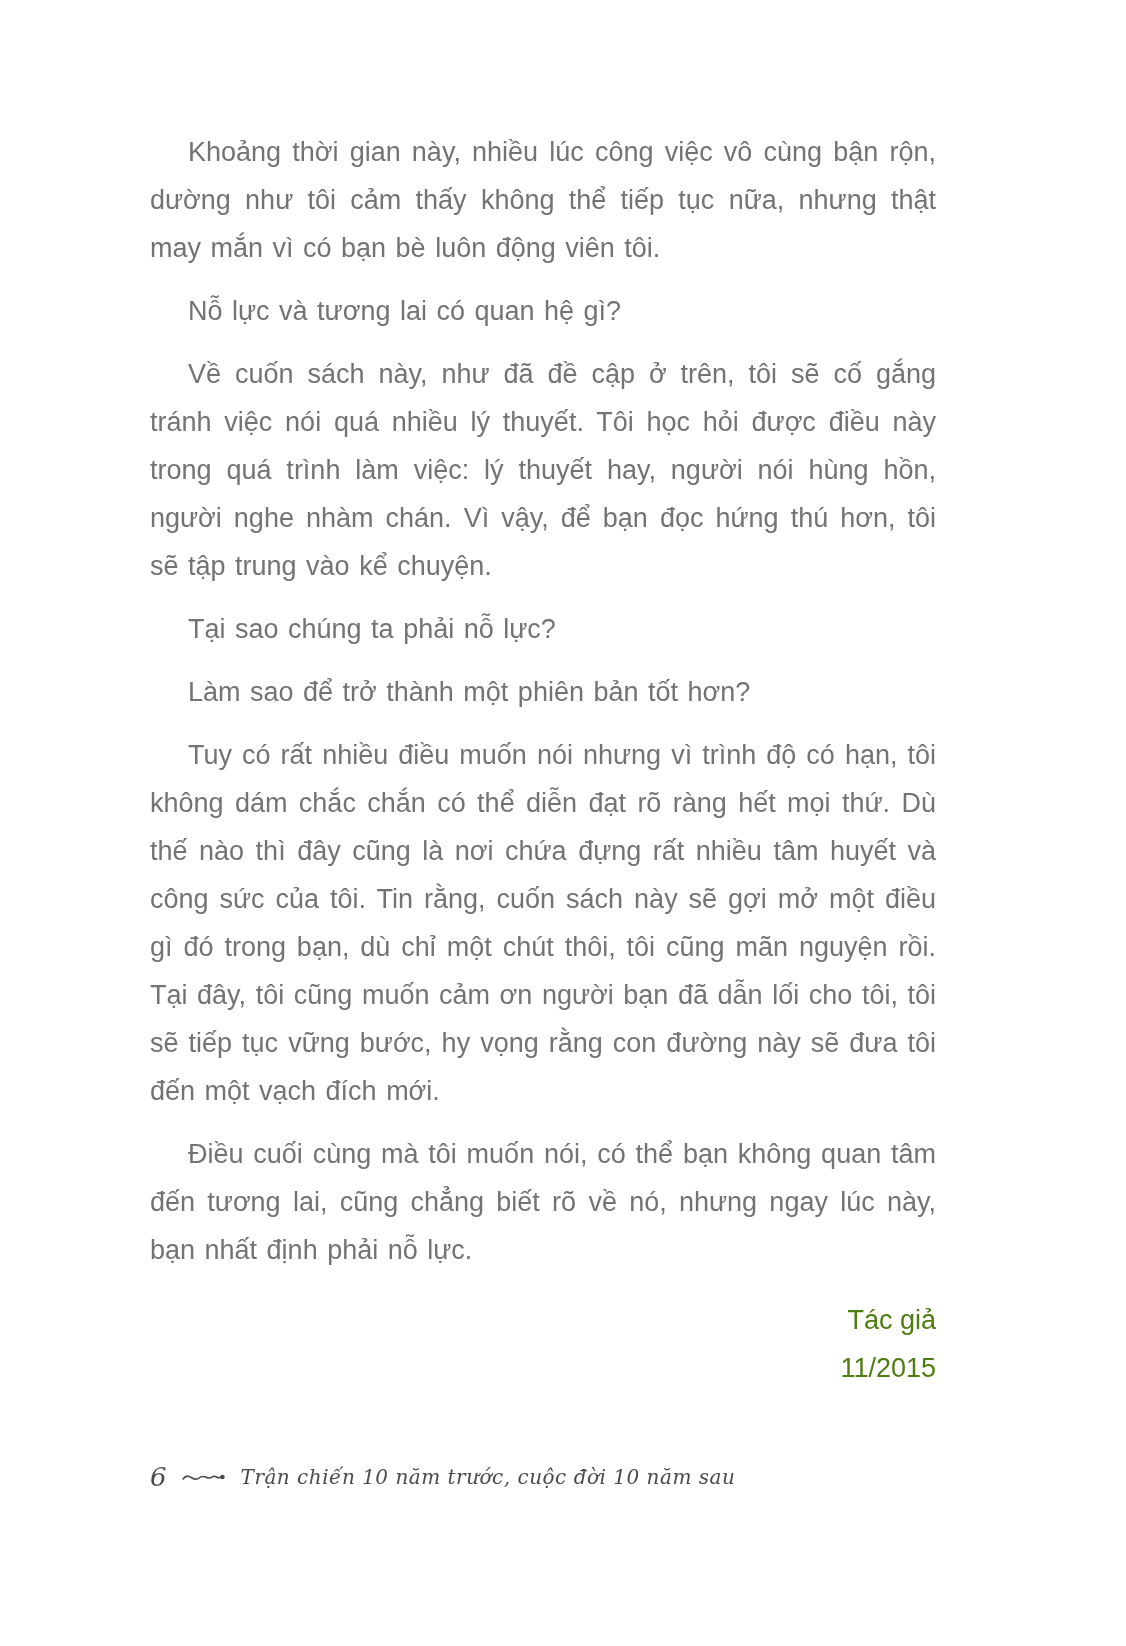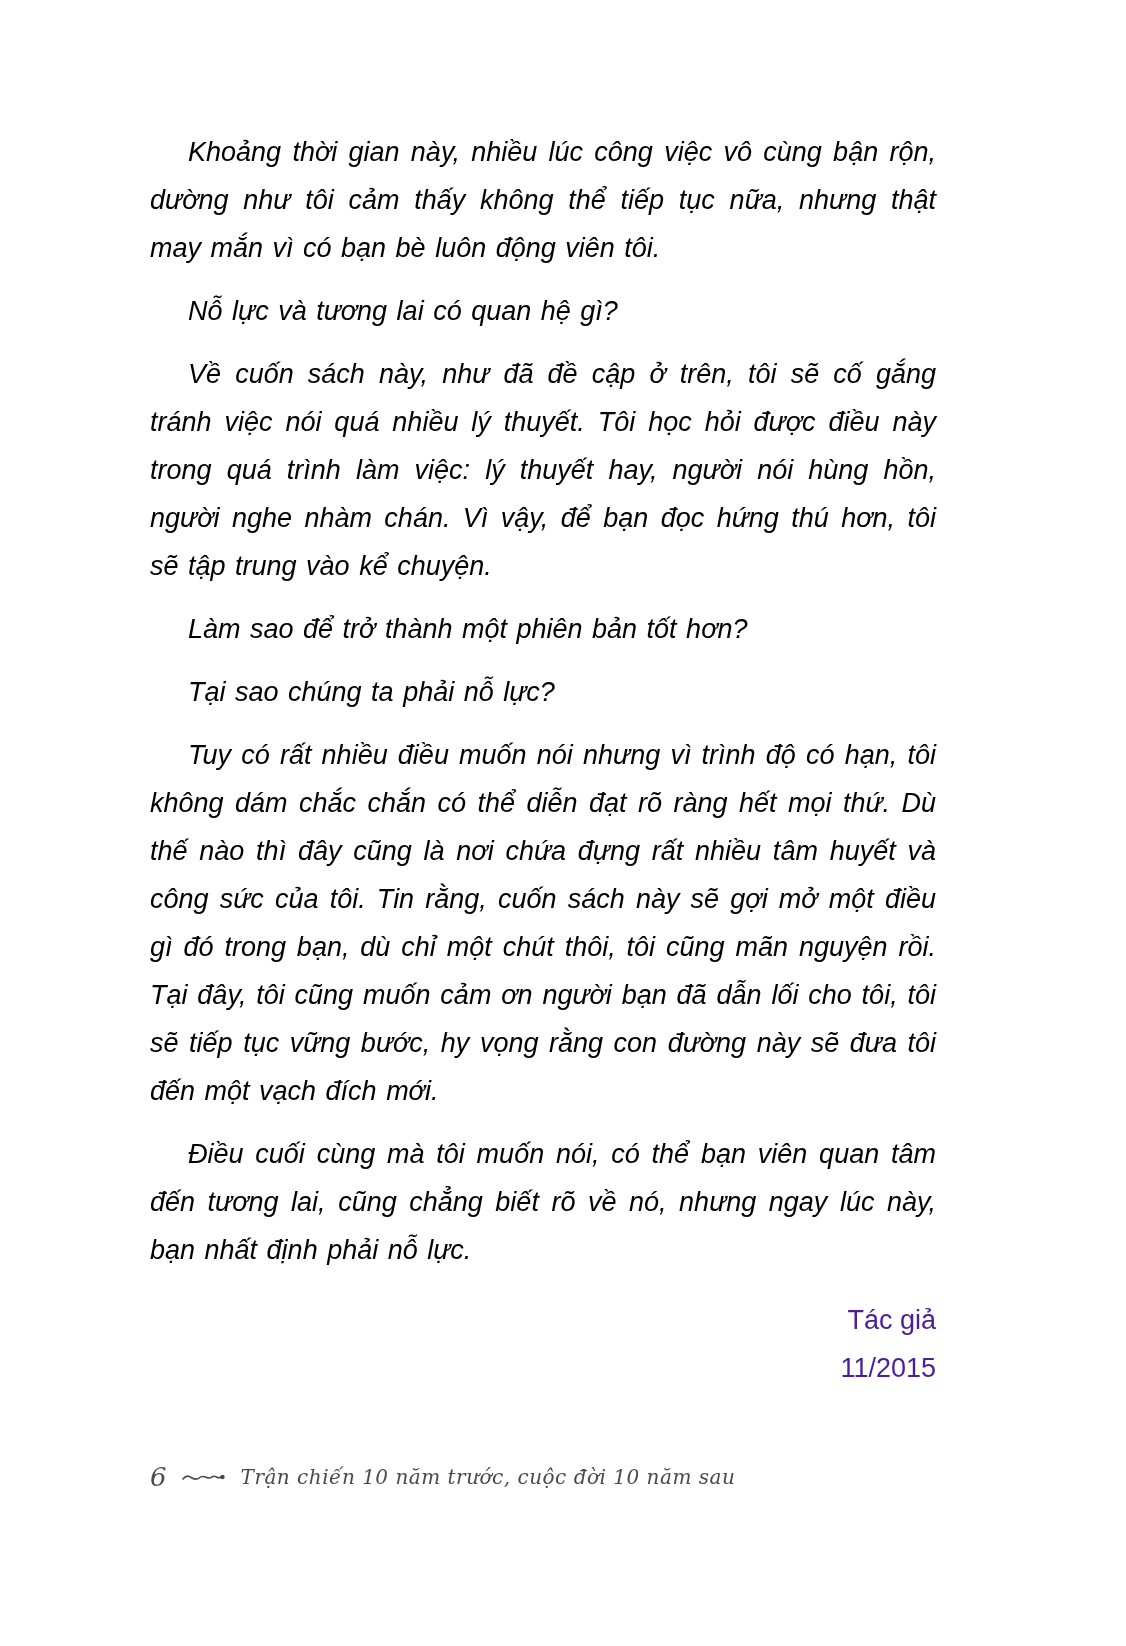--- a/index.html
+++ b/index.html
@@ -22,29 +22,28 @@
     left: 150px;
     width: 786px;
   }
   .content p {
     margin: 0 0 15px 0;
     font-size: 27px;
     line-height: 48px;
     text-align: justify;
     text-indent: 38px;
     word-spacing: 2px;
-    color: #000000;
-    font-style: italic;
+    color: #737373;
   }
   .signature {
     margin-top: 22px;
     text-align: right;
     font-size: 27px;
     line-height: 48px;
-    color: #4c1d95;
+    color: #4d7c0f;
   }
   .signature div {
     margin: 0;
   }
   .footer {
     position: absolute;
     left: 150px;
     top: 1462px;
     display: flex;
     align-items: center;
@@ -71,24 +70,24 @@
 </style>
 </head>
 <body>
 
 <div class="page">
 
   <div class="content">
     <p>Khoảng thời gian này, nhiều lúc công việc vô cùng bận rộn, dường như tôi cảm thấy không thể tiếp tục nữa, nhưng thật may mắn vì có bạn bè luôn động viên tôi.</p>
     <p>Nỗ lực và tương lai có quan hệ gì?</p>
     <p>Về cuốn sách này, như đã đề cập ở trên, tôi sẽ cố gắng tránh việc nói quá nhiều lý thuyết. Tôi học hỏi được điều này trong quá trình làm việc: lý thuyết hay, người nói hùng hồn, người nghe nhàm chán. Vì vậy, để bạn đọc hứng thú hơn, tôi sẽ tập trung vào kể chuyện.</p>
+    <p>Tại sao chúng ta phải nỗ lực?</p>
     <p>Làm sao để trở thành một phiên bản tốt hơn?</p>
-    <p>Tại sao chúng ta phải nỗ lực?</p>
     <p>Tuy có rất nhiều điều muốn nói nhưng vì trình độ có hạn, tôi không dám chắc chắn có thể diễn đạt rõ ràng hết mọi thứ. Dù thế nào thì đây cũng là nơi chứa đựng rất nhiều tâm huyết và công sức của tôi. Tin rằng, cuốn sách này sẽ gợi mở một điều gì đó trong bạn, dù chỉ một chút thôi, tôi cũng mãn nguyện rồi. Tại đây, tôi cũng muốn cảm ơn người bạn đã dẫn lối cho tôi, tôi sẽ tiếp tục vững bước, hy vọng rằng con đường này sẽ đưa tôi đến một vạch đích mới.</p>
-    <p>Điều cuối cùng mà tôi muốn nói, có thể bạn viên quan tâm đến tương lai, cũng chẳng biết rõ về nó, nhưng ngay lúc này, bạn nhất định phải nỗ lực.</p>
+    <p>Điều cuối cùng mà tôi muốn nói, có thể bạn không quan tâm đến tương lai, cũng chẳng biết rõ về nó, nhưng ngay lúc này, bạn nhất định phải nỗ lực.</p>
 
     <div class="signature">
       <div>Tác giả</div>
       <div>11/2015</div>
     </div>
   </div>
 
   <div class="footer">
     <span class="page-num">6</span>
     <span class="flourish">

